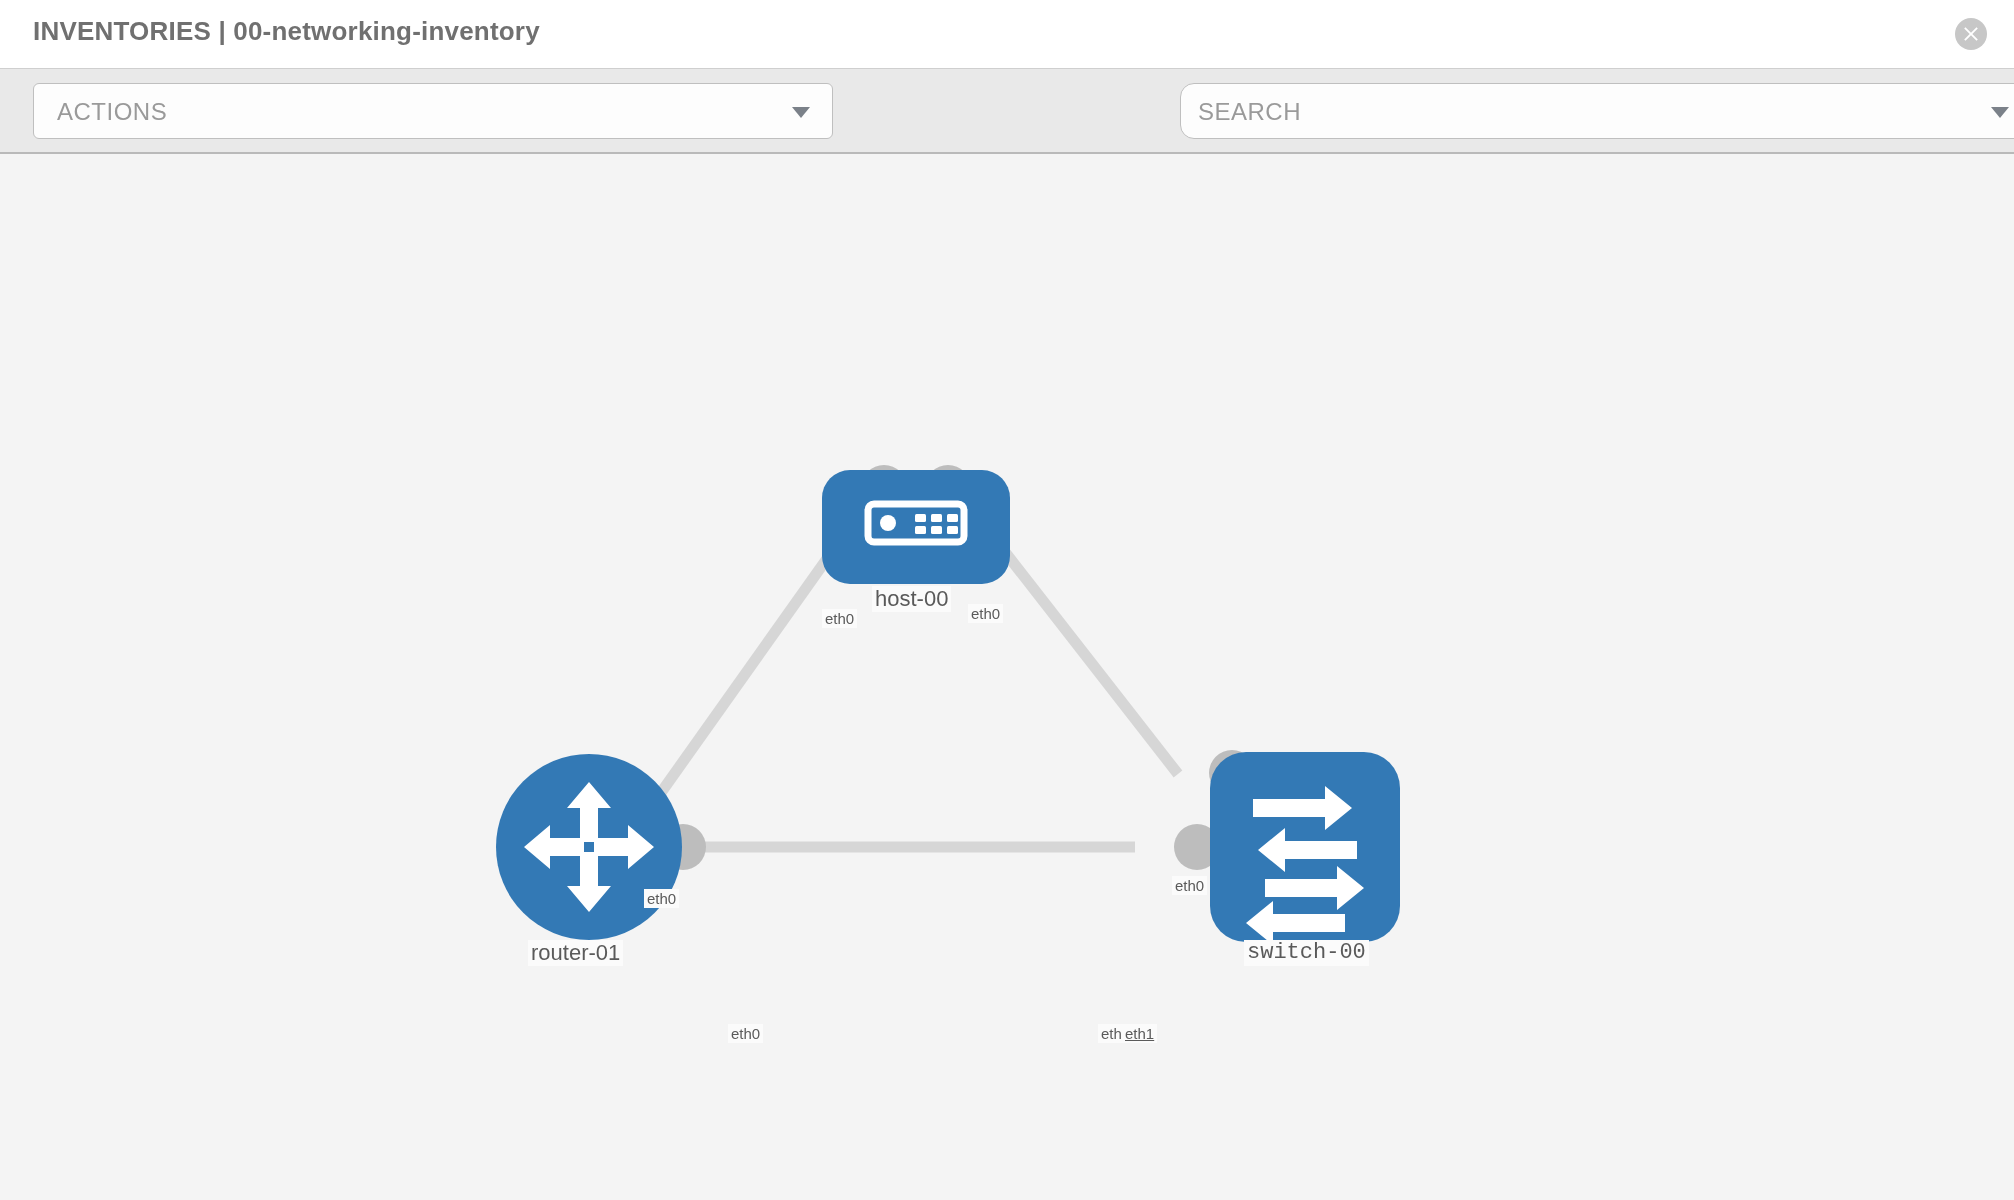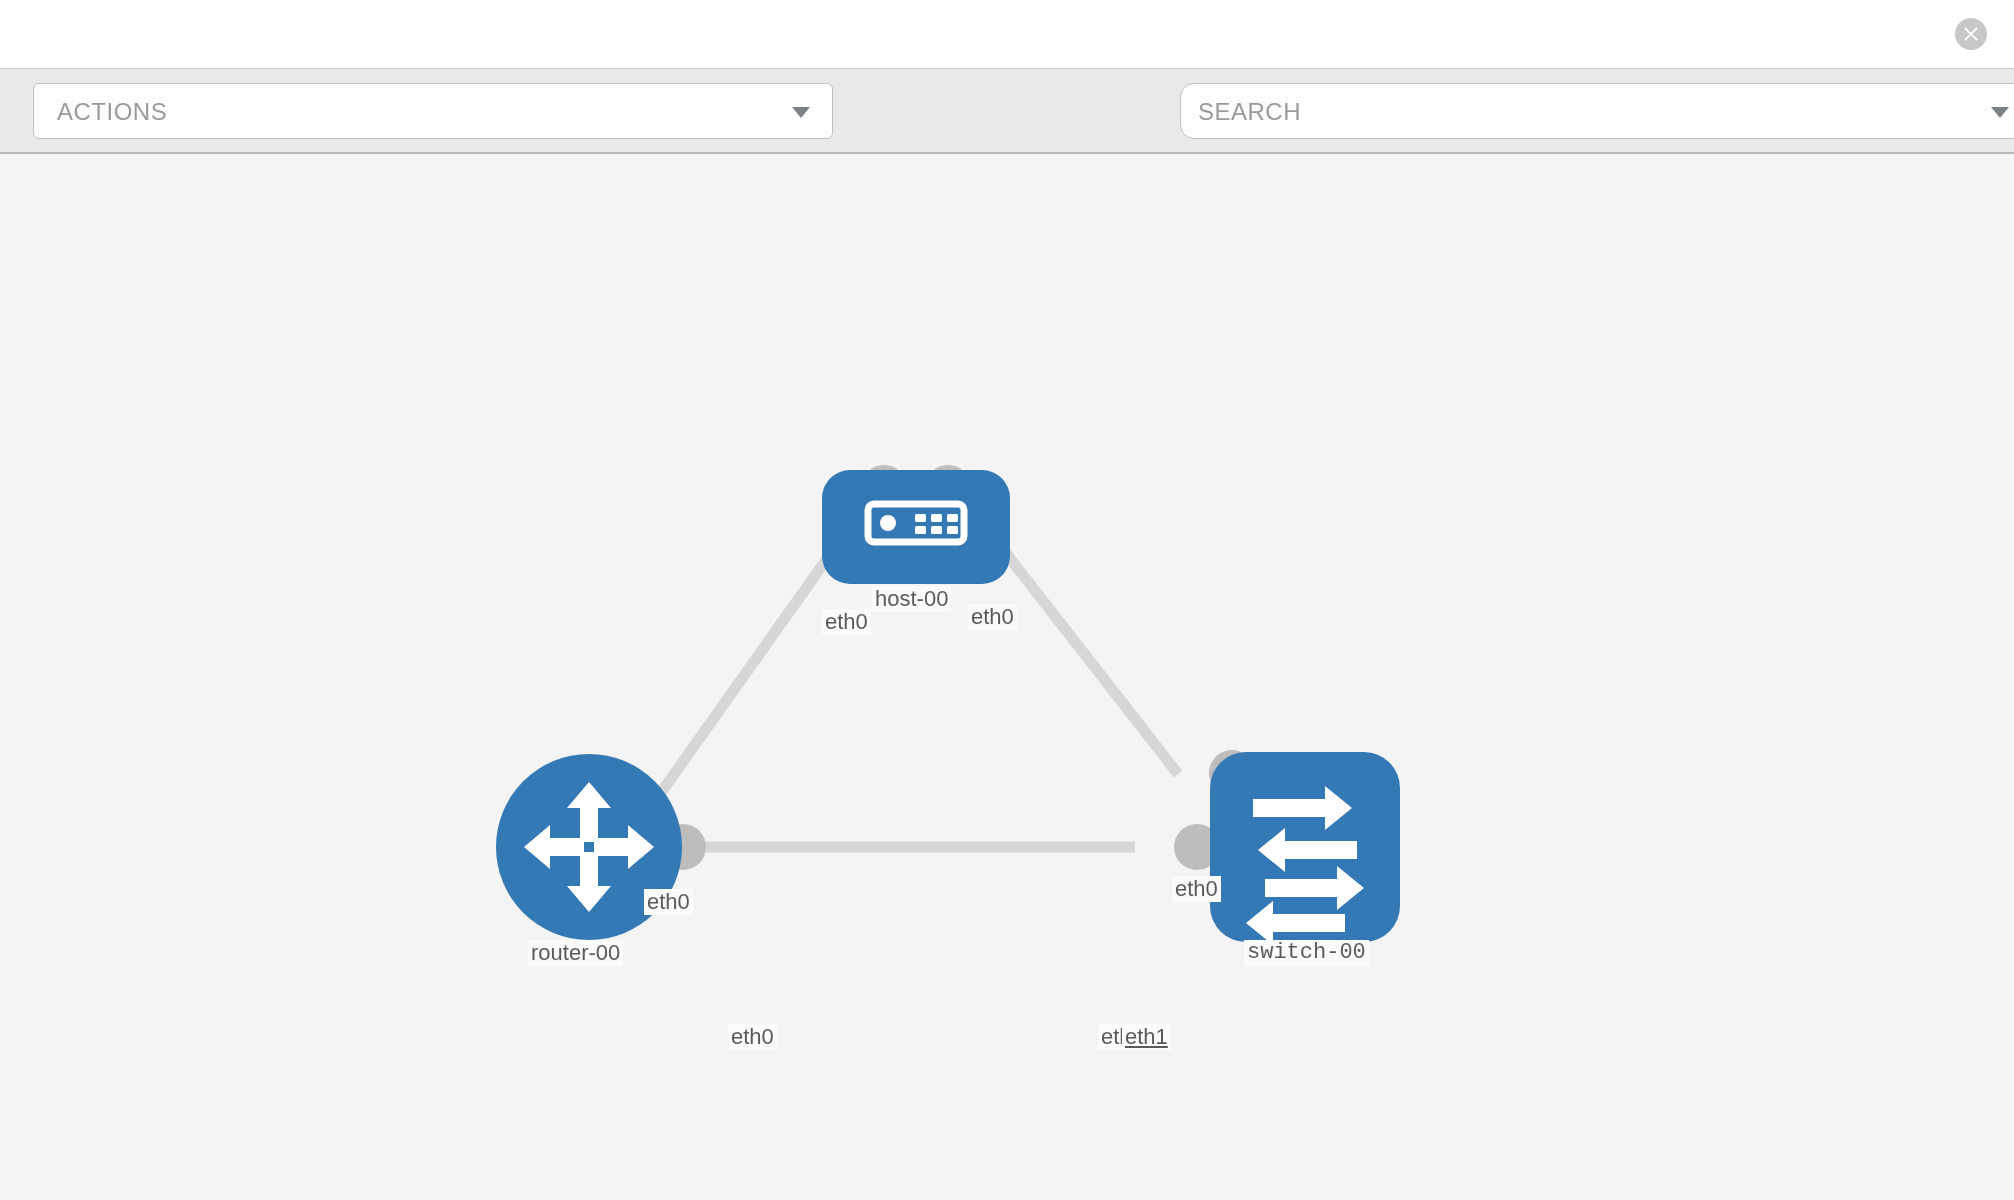--- a/index.html
+++ b/index.html
@@ -143,28 +143,29 @@
   
   .node-label, .iface-label {
     position: absolute;
     background: #fbfbfb;
     color: #5a5a5a;
     white-space: nowrap;
     line-height: 1;
     padding: 2px 3px;
   }
   .node-label { font-size: 22px; }
-  .iface-label { font-size: 22px; }
+  .iface-label { font-size: 15px; }
 </style>
 </head>
 <body>
 
 <div id="app">
 
   <div class="titlebar">
+    <div class="title-text">INVENTORIES | 00-networking-inventory</div>
 
     <div class="close-icon">
       <svg width="32" height="32" viewBox="0 0 32 32" aria-hidden="true">
         <path d="M10.5 9.2 L16 14.7 L21.5 9.2 L22.8 10.5 L17.3 16 L22.8 21.5 L21.5 22.8 L16 17.3 L10.5 22.8 L9.2 21.5 L14.7 16 L9.2 10.5 Z" fill="#ffffff"></path>
       </svg>
     </div>
   </div>
 
   <div class="toolbar">
 
@@ -245,21 +246,21 @@
         <path d="M1357 687 h-72 l0 -13 l-27 22 l27 22 l0 -13 h72 z" fill="#ffffff"></path>
 
         <path d="M1265 725 h72 l0 -13 l27 22 l-27 22 l0 -13 h-72 z" fill="#ffffff"></path>
 
         <path d="M1345 760 h-72 l0 -13 l-27 22 l27 22 l0 -13 h72 z" fill="#ffffff"></path>
       </g>
     </svg>
 
     <div class="node-label" style="left:872px; top:432px;">host-00</div>
 
-    <div class="node-label" style="left:528px; top:786px;">router-00</div>
+    <div class="node-label" style="left:528px; top:786px;">router-01</div>
 
     <div class="node-label" style="left:1244px; top:786px;font-family:Liberation Mono, monospace;">switch-00</div>
 
     <div class="iface-label" style="left:822px; top:455px;">eth0</div>
 
     <div class="iface-label" style="left:968px; top:450px;">eth0</div>
 
     <div class="iface-label" style="left:644px; top:735px;">eth0</div>
 
     <div class="iface-label" style="left:1172px; top:722px;">eth0</div>

